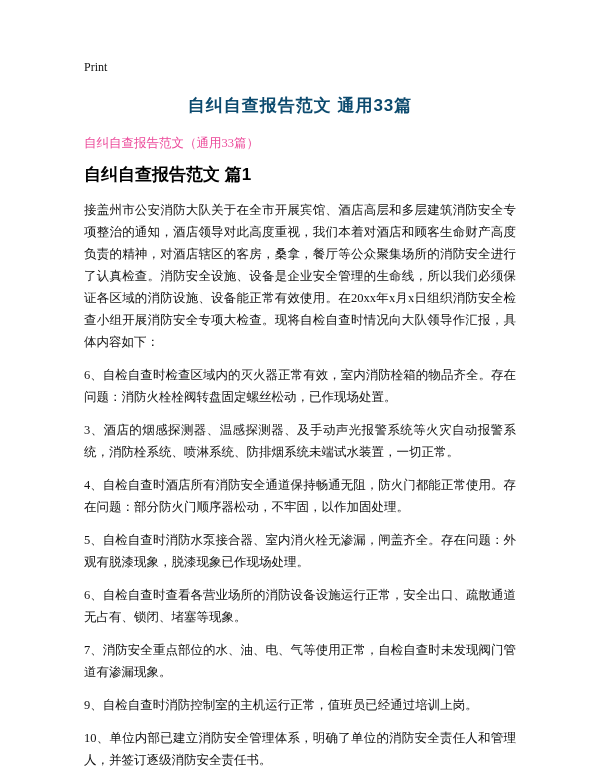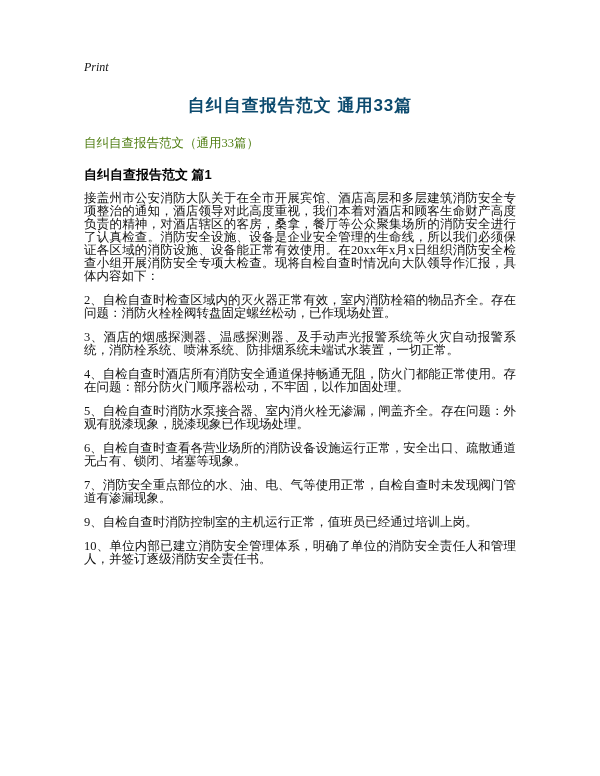--- a/index.html
+++ b/index.html
@@ -19,68 +19,67 @@
     width: 600px;
     height: 776px;
     padding: 60px 84px 28px 84px;
     background: #ffffff;
   }
   .print-label {
     font-size: 12px;
     line-height: 14px;
     margin: 0 0 20px 0;
     color: #111111;
-    font-style: italic;
   }
   .doc-title {
     font-family: "Liberation Sans", sans-serif;
     font-size: 17px;
     font-weight: bold;
     text-align: center;
     margin: 0 0 18px 0;
     color: #0c4a6e;
     letter-spacing: 1px;
   }
   .doc-subtitle {
     font-size: 12.5px;
     line-height: 16px;
     margin: 0 0 16px 0;
-    color: #4d7c0f;
+    color: #ec4899;
   }
   .section-heading {
     font-family: "Liberation Sans", sans-serif;
-    font-size: 13px;
+    font-size: 17px;
     font-weight: bold;
     line-height: 16px;
-    margin: 0 0 9px 0;
+    margin: 0 0 16px 0;
     color: #000000;
   }
   .para {
     font-size: 12.5px;
-    line-height: 13px;
+    line-height: 22px;
     margin: 0 0 11px 0;
     text-align: justify;
     color: #111111;
   }
 </style>
 </head>
 <body>
 
 <div class="page">
   <p class="print-label">Print</p>
 
   <h1 class="doc-title">自纠自查报告范文  通用33篇</h1>
 
   <p class="doc-subtitle">自纠自查报告范文（通用33篇）</p>
 
   <h2 class="section-heading">自纠自查报告范文 篇1</h2>
 
   <div>
       <p class="para">接盖州市公安消防大队关于在全市开展宾馆、酒店高层和多层建筑消防安全专项整治的通知，酒店领导对此高度重视，我们本着对酒店和顾客生命财产高度负责的精神，对酒店辖区的客房，桑拿，餐厅等公众聚集场所的消防安全进行了认真检查。消防安全设施、设备是企业安全管理的生命线，所以我们必须保证各区域的消防设施、设备能正常有效使用。在20xx年x月x日组织消防安全检查小组开展消防安全专项大检查。现将自检自查时情况向大队领导作汇报，具体内容如下：</p>
-      <p class="para">2、自检自查时检查区域内的灭火器正常有效，室内消防栓箱的物品齐全。存在问题：消防火栓栓阀转盘固定螺丝松动，已作现场处置。</p>
+      <p class="para">6、自检自查时检查区域内的灭火器正常有效，室内消防栓箱的物品齐全。存在问题：消防火栓栓阀转盘固定螺丝松动，已作现场处置。</p>
       <p class="para">3、酒店的烟感探测器、温感探测器、及手动声光报警系统等火灾自动报警系统，消防栓系统、喷淋系统、防排烟系统未端试水装置，一切正常。</p>
       <p class="para">4、自检自查时酒店所有消防安全通道保持畅通无阻，防火门都能正常使用。存在问题：部分防火门顺序器松动，不牢固，以作加固处理。</p>
       <p class="para">5、自检自查时消防水泵接合器、室内消火栓无渗漏，闸盖齐全。存在问题：外观有脱漆现象，脱漆现象已作现场处理。</p>
       <p class="para">6、自检自查时查看各营业场所的消防设备设施运行正常，安全出口、疏散通道无占有、锁闭、堵塞等现象。</p>
       <p class="para">7、消防安全重点部位的水、油、电、气等使用正常，自检自查时未发现阀门管道有渗漏现象。</p>
       <p class="para">9、自检自查时消防控制室的主机运行正常，值班员已经通过培训上岗。</p>
       <p class="para">10、单位内部已建立消防安全管理体系，明确了单位的消防安全责任人和管理人，并签订逐级消防安全责任书。</p>
     </div>
 </div>
 

